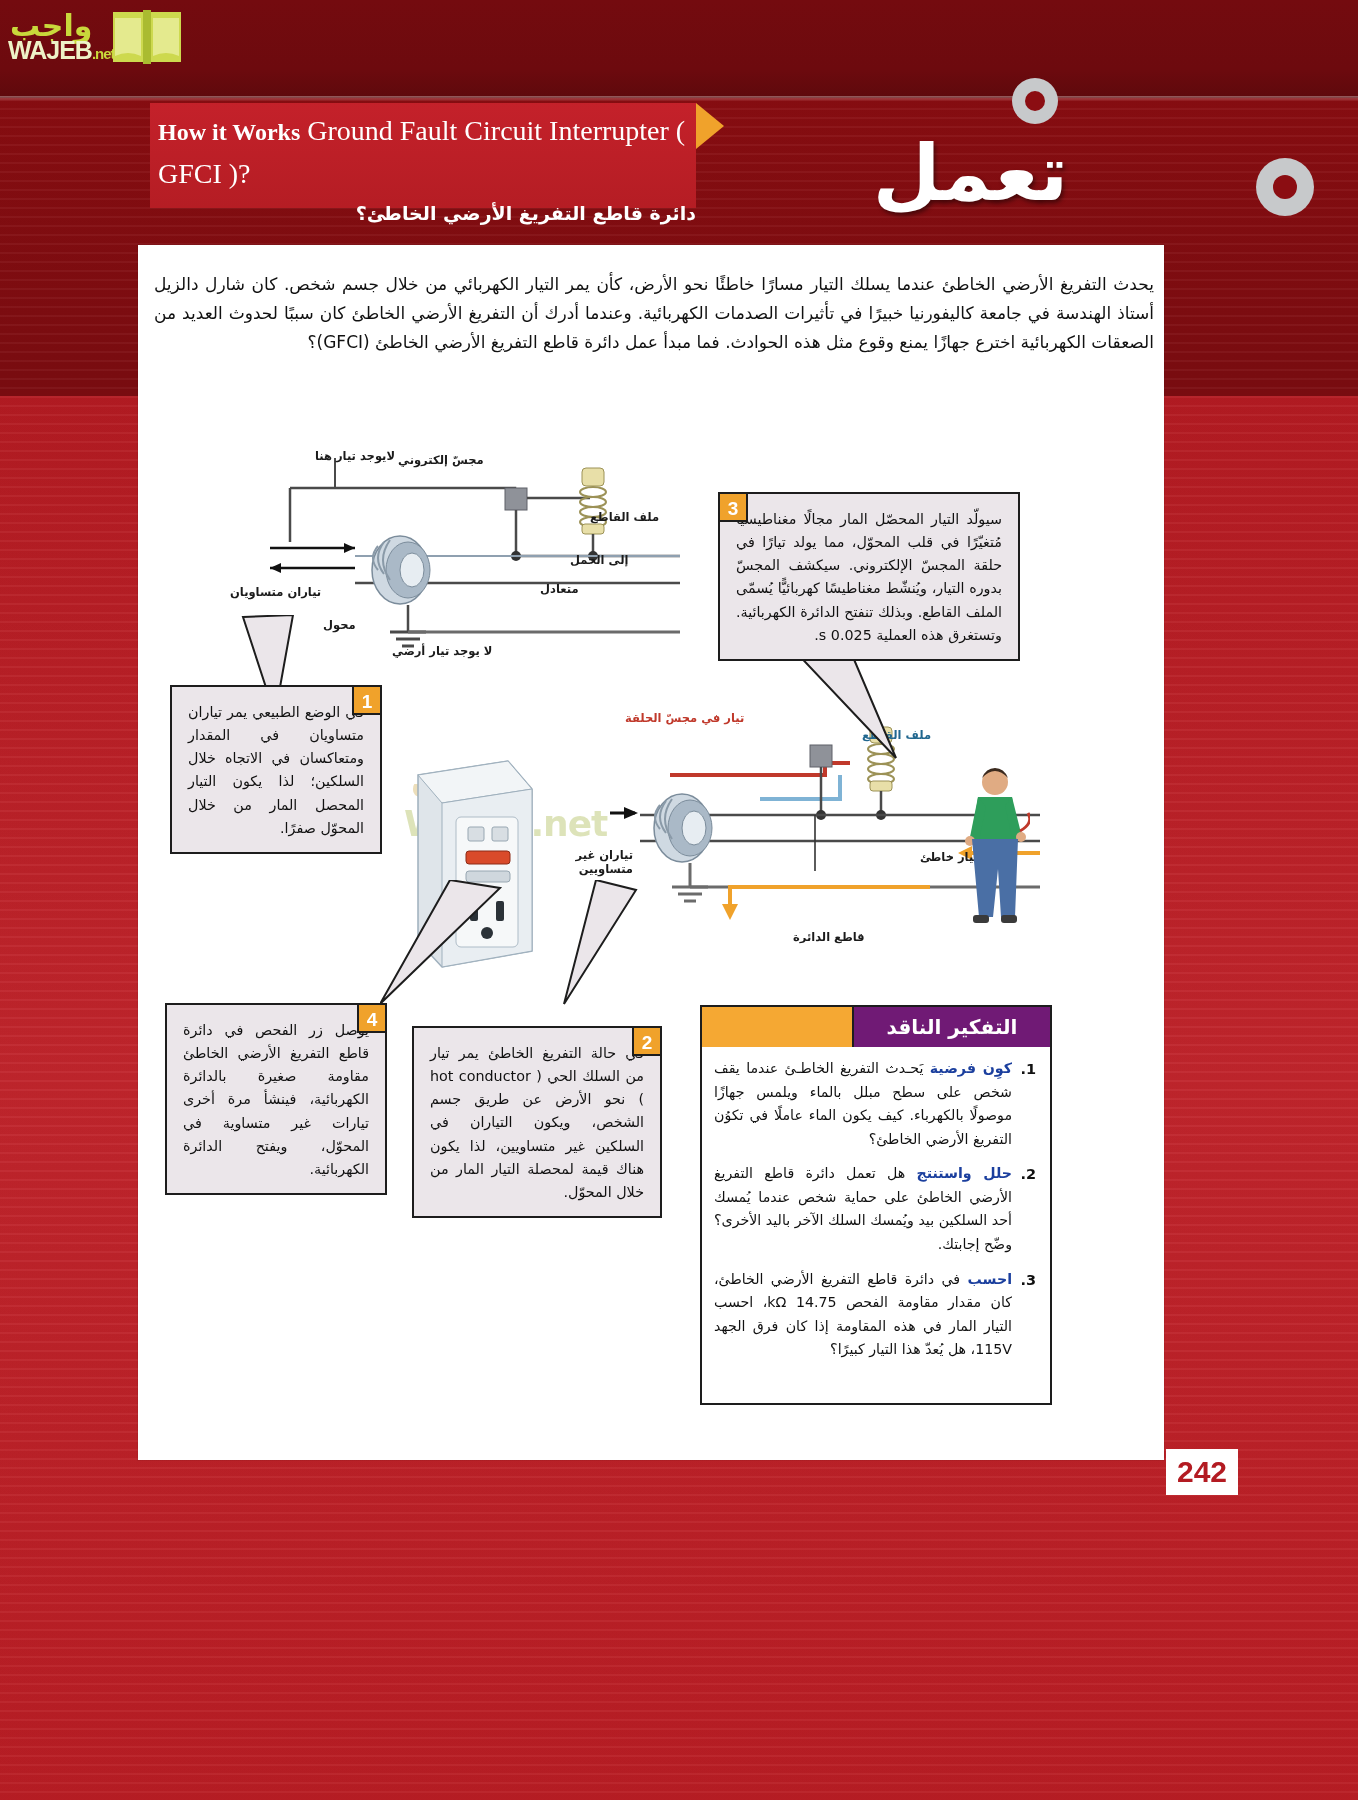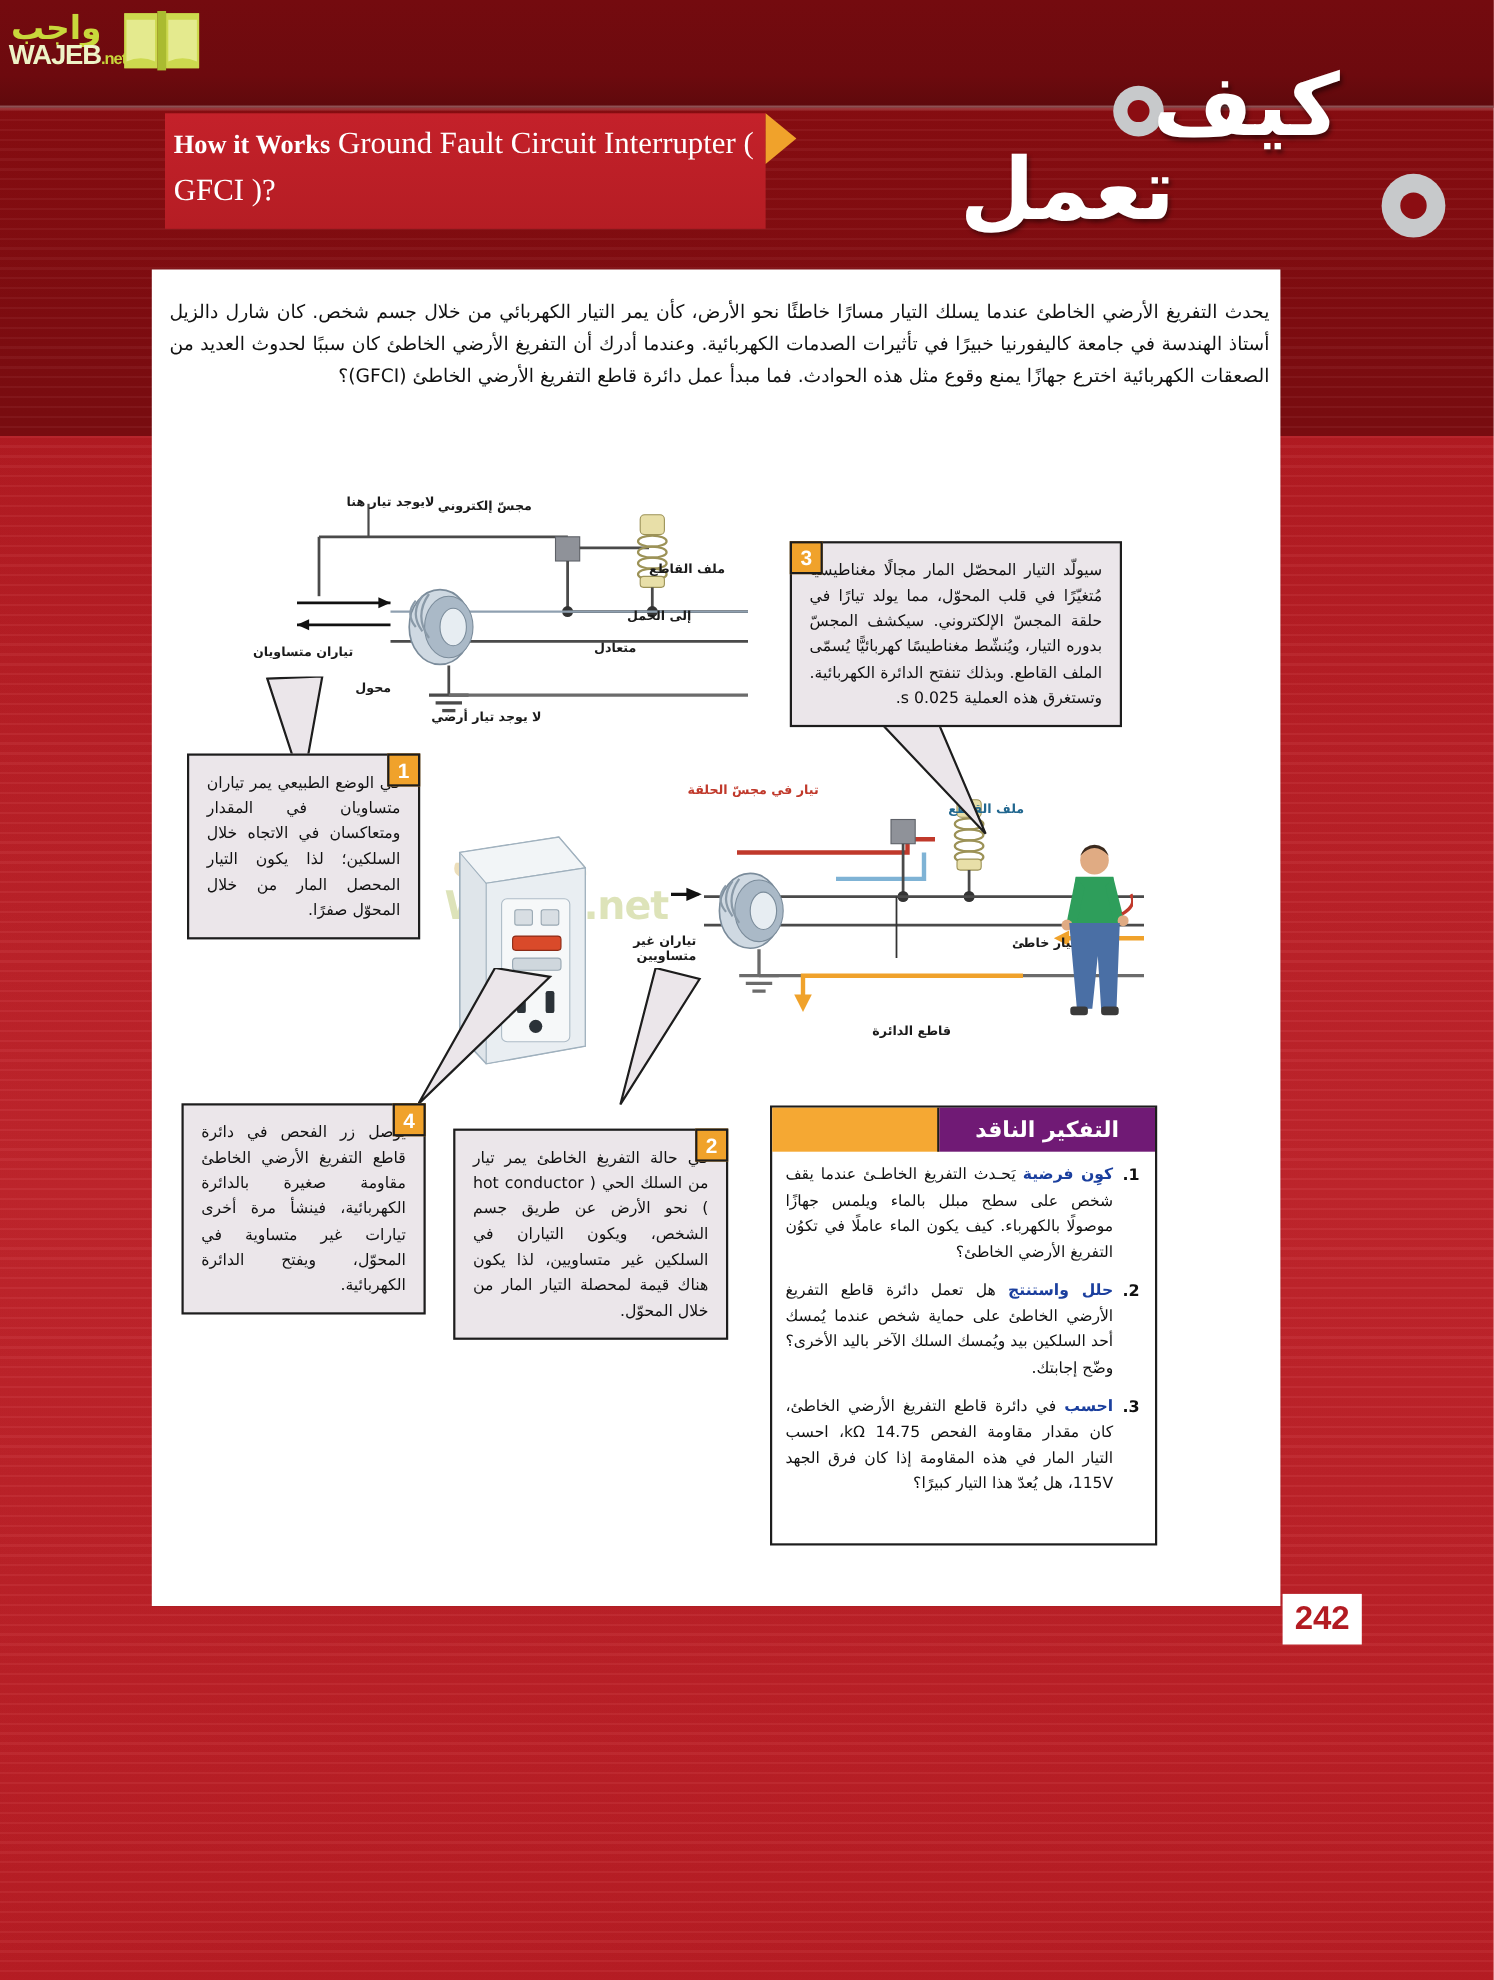--- a/index.html
+++ b/index.html
@@ -188,30 +188,30 @@
       <path d="M40 4 h30 v50 h-30z" fill="#cdd94e"></path>
       <path d="M4 10 h26 v38 q-13 -6 -26 0z" fill="#e4ea8e"></path>
       <path d="M42 10 h26 v38 q-13 -6 -26 0z" fill="#e4ea8e"></path>
       <rect x="32" y="2" width="8" height="54" fill="#aabb30"></rect>
     </svg>
   </div>
 
   <div class="kayfa-wrap">
     <div class="gear g1"></div>
     <div class="gear g2"></div>
-    <div class="kayfa-line1">كيف</div>
     <div class="kayfa-line2">تعمل</div>
   </div>
 
   <div class="title-bar"></div>
   <div class="title-tri"></div>
   <div class="title-en">
     <span class="big">How it Works</span>
     <span>Ground Fault Circuit Interrupter ( GFCI )?</span>
   </div>
+  <div class="title-ar">دائرة قاطع التفريغ الأرضي الخاطئ؟</div>
 
   <div class="panel"></div>
 
   <div class="intro">يحدث التفريغ الأرضي الخاطئ عندما يسلك التيار مسارًا خاطئًا نحو الأرض، كأن يمر التيار الكهربائي من خلال جسم شخص. كان شارل دالزيل أستاذ الهندسة في جامعة كاليفورنيا خبيرًا في تأثيرات الصدمات الكهربائية. وعندما أدرك أن التفريغ الأرضي الخاطئ كان سببًا لحدوث العديد من الصعقات الكهربائية اخترع جهازًا يمنع وقوع مثل هذه الحوادث. فما مبدأ عمل دائرة قاطع التفريغ الأرضي الخاطئ (GFCI)؟</div>
 
   <div class="diagram">
 
     <svg width="560" height="260" style="position:absolute;left:110px;top:20px;">
 
       <path d="M30 38 H255 V58" stroke="#4a4a4a" stroke-width="2.5" fill="none"></path>

